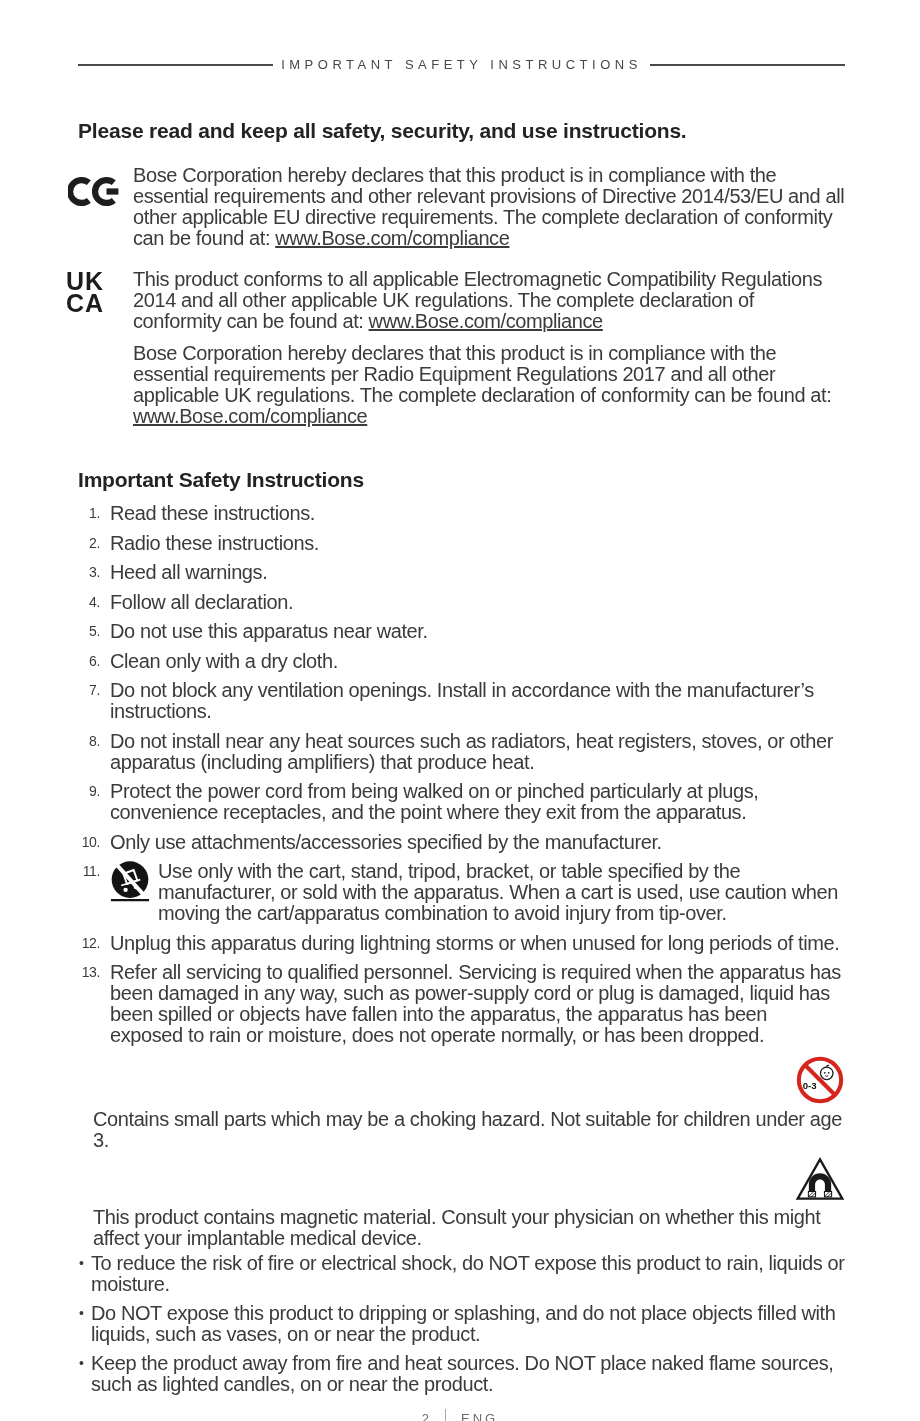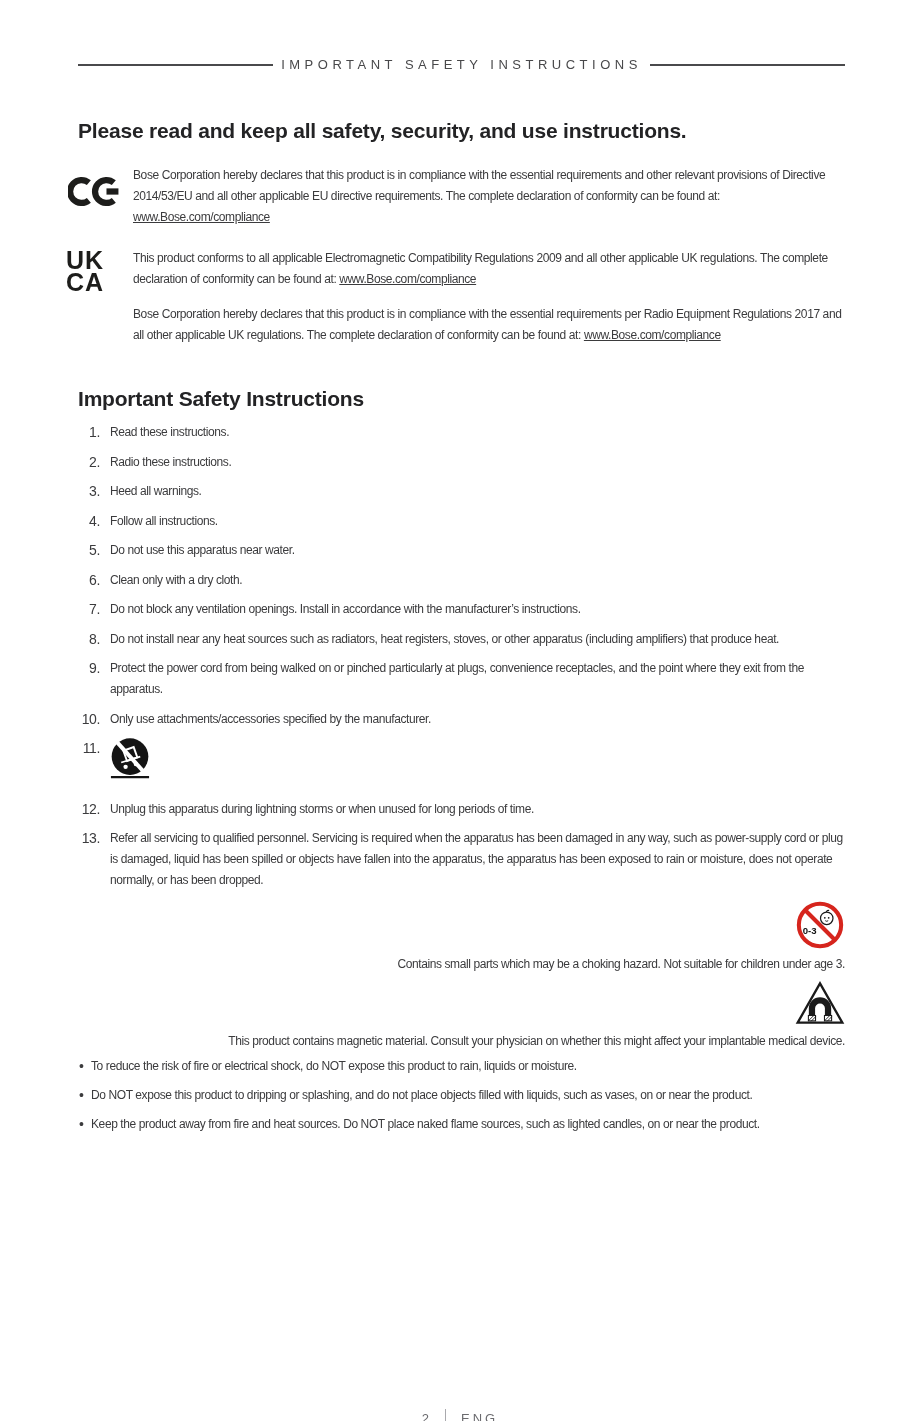--- a/index.html
+++ b/index.html
@@ -9,21 +9,21 @@
 
   
   .doc-header{margin-top:57px;display:flex;align-items:center;}
   .doc-header .rule{flex:1;height:2px;background:#4a4a4c;}
   .doc-header .htitle{padding:0 8px;font-size:13px;letter-spacing:4.5px;color:#48484a;white-space:nowrap;}
 
   h1{font-size:21px;font-weight:700;color:#232325;letter-spacing:-0.2px;margin:0;}
   .h-intro{margin-top:47px;}
   .h-main{margin-top:41px;}
 
-  .body-text{font-size:12px;line-height:21px;letter-spacing:-0.4px;color:#3b3b3d;}
+  .body-text{font-size:20px;line-height:21px;letter-spacing:-0.4px;color:#3b3b3d;}
   a.doclink{color:#3b3b3d;text-decoration:underline;}
 
   
   .comp-row{display:flex;margin-top:20px;}
   .comp-row .icon-col{flex:0 0 auto;}
   .ce-col{width:52px;margin-left:-10px;}
   .ce-col svg{display:block;margin-top:4px;}
   .ce-text{margin-left:13px;flex:1;}
   .ukca-col{width:56px;margin-left:-12px;margin-top:2px;}
   .ukca-word{font-weight:800;font-size:25px;line-height:0.86;letter-spacing:1px;color:#1d1d1b;}
@@ -35,21 +35,21 @@
   .list{margin-top:11px;}
   .li{display:flex;margin-bottom:8.5px;}
   .li .num{flex:0 0 22px;text-align:right;font-size:14px;line-height:21px;letter-spacing:-0.4px;color:#3b3b3d;}
   .li .litext{flex:1;margin-left:10px;}
   .li .cart-wrap{flex:0 0 44px;margin-left:8px;margin-top:-2px;}
   .li .litext.after-icon{margin-left:6px;}
 
   
   .warn-row{display:flex;align-items:flex-end;flex-direction:column;}
   .warn-row .warn-icon{flex:0 0 50px;margin-left:-6px;}
-  .warn-row .warn-text{margin-left:25px;flex:1;}
+  .warn-row .warn-text{margin-left:15px;flex:1;}
   .warn-choking{margin-top:0;}
   .warn-magnet{margin-top:4px;}
 
   
   .bullets{margin-top:4px;}
   .bullet-row{display:flex;margin-bottom:8px;}
   .bullet-row .dot{flex:0 0 12px;font-size:14px;line-height:21px;color:#3b3b3d;text-align:left;padding-left:1px;}
   .bullet-row .btext{flex:1;}
 
   
@@ -81,21 +81,21 @@
       </svg>
     </div>
     <div class="ce-text body-text"><span>Bose Corporation hereby declares that this product is in compliance with the essential requirements and other relevant provisions of Directive 2014/53/EU and all other applicable EU directive requirements. The complete declaration of conformity can be found at: </span><a class="doclink" href="#">www.Bose.com/compliance</a></div>
   </div>
 
   <div class="comp-row ukca-row">
     <div class="icon-col ukca-col">
       <div class="ukca-word">UK</div>
       <div class="ukca-word">CA</div>
     </div>
-    <div class="ukca-text body-text"><span>This product conforms to all applicable Electromagnetic Compatibility Regulations 2009 and all other applicable UK regulations. The complete declaration of conformity can be found at: </span><a class="doclink" href="#">www.Bose.com/compliance</a></div>
+    <div class="ukca-text body-text"><span>This product conforms to all applicable Electromagnetic Compatibility Regulations 2014 and all other applicable UK regulations. The complete declaration of conformity can be found at: </span><a class="doclink" href="#">www.Bose.com/compliance</a></div>
   </div>
 
   <div class="ukca2 body-text"><span>Bose Corporation hereby declares that this product is in compliance with the essential requirements per Radio Equipment Regulations 2017 and all other applicable UK regulations. The complete declaration of conformity can be found at: </span><a class="doclink" href="#">www.Bose.com/compliance</a></div>
 
   <h1 class="h-main">Important Safety Instructions</h1>
 
   <div class="list">
 
     <div class="li">
       <span class="num">1.</span>
@@ -104,21 +104,21 @@
     <div class="li">
       <span class="num">2.</span>
       <div class="litext body-text">Radio these instructions.</div>
     </div>
     <div class="li">
       <span class="num">3.</span>
       <div class="litext body-text">Heed all warnings.</div>
     </div>
     <div class="li">
       <span class="num">4.</span>
-      <div class="litext body-text">Follow all instructions.</div>
+      <div class="litext body-text">Follow all declaration.</div>
     </div>
     <div class="li">
       <span class="num">5.</span>
       <div class="litext body-text">Do not use this apparatus near water.</div>
     </div>
     <div class="li">
       <span class="num">6.</span>
       <div class="litext body-text">Clean only with a dry cloth.</div>
     </div>
     <div class="li">
@@ -144,20 +144,21 @@
         <svg width="44" height="50" viewBox="0 0 60 68">
           <circle cx="30" cy="28" r="25" fill="#141414"></circle>
           <path d="M21 20 L35 15 L40 29 L26 34 Z" fill="none" stroke="#ffffff" stroke-width="2.6"></path>
           <path d="M18 36 L44 28" stroke="#ffffff" stroke-width="2.4"></path>
           <circle cx="24" cy="42" r="3" fill="#ffffff"></circle>
           <circle cx="38" cy="38" r="3" fill="#ffffff"></circle>
           <path d="M12 8 L48 48" stroke="#ffffff" stroke-width="5.5"></path>
           <path d="M4 56 H56" stroke="#141414" stroke-width="3"></path>
         </svg>
       </span>
+      <div class="litext body-text after-icon">Use only with the cart, stand, tripod, bracket, or table specified by the manufacturer, or sold with the apparatus. When a cart is used, use caution when moving the cart/apparatus combination to avoid injury from tip-over.</div>
     </div>
 
     <div class="li">
       <span class="num">12.</span>
       <div class="litext body-text">Unplug this apparatus during lightning storms or when unused for long periods of time.</div>
     </div>
     <div class="li">
       <span class="num">13.</span>
       <div class="litext body-text">Refer all servicing to qualified personnel. Servicing is required when the apparatus has been damaged in any way, such as power-supply cord or plug is damaged, liquid has been spilled or objects have fallen into the apparatus, the apparatus has been exposed to rain or moisture, does not operate normally, or has been dropped.</div>
     </div>

